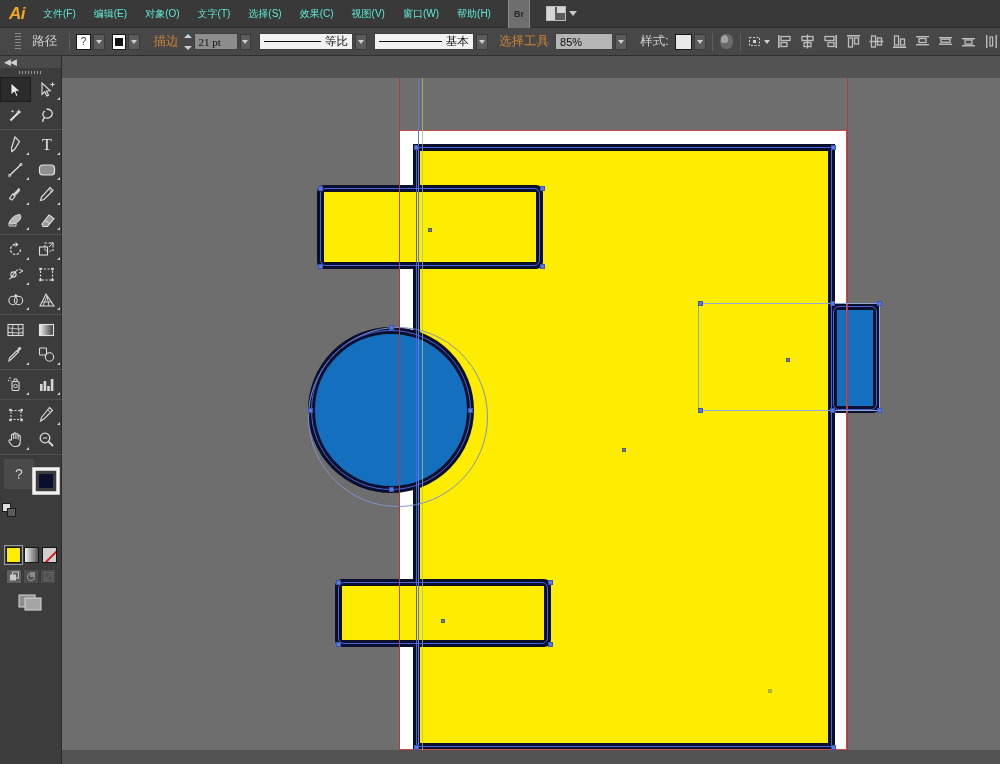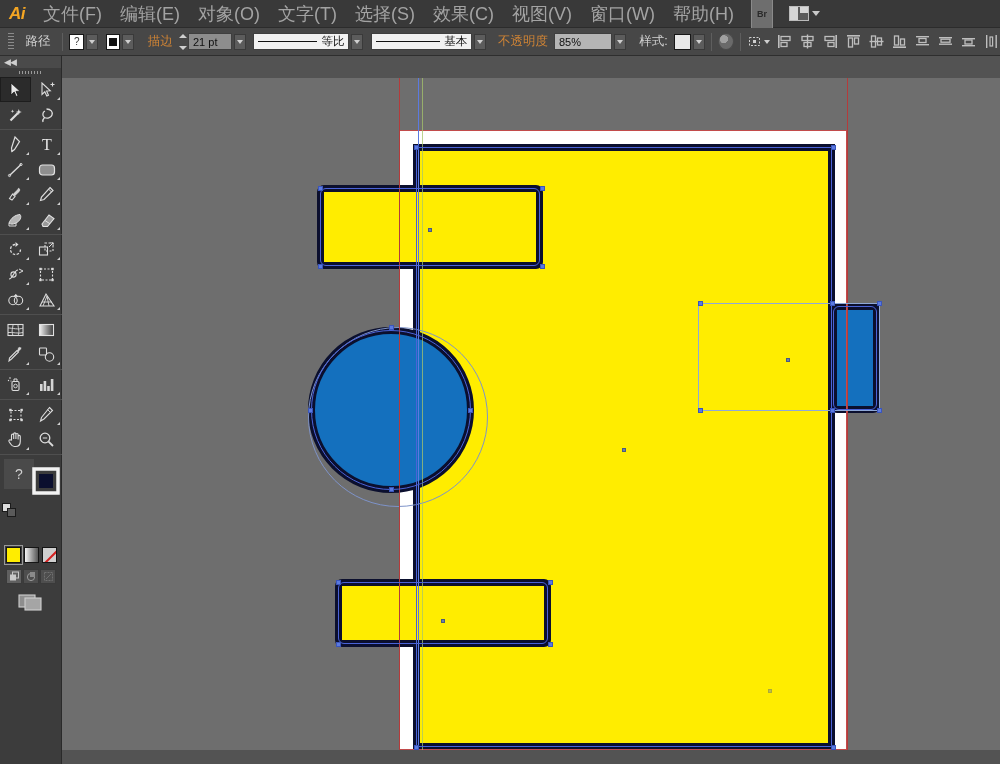--- a/index.html
+++ b/index.html
@@ -17,22 +17,22 @@
     position: absolute; left: 0; top: 0; width: 1000px; height: 28px;
     background: #393939; display: flex; align-items: center;
     border-bottom: 1px solid #2c2c2c;
   }
   .ai-logo {
     width: 34px; height: 28px; display: flex; align-items: center; justify-content: center;
     color: #f5a623; font-weight: bold; font-size: 17px; font-style: italic;
     letter-spacing: -0.5px;
   }
   .menu-item {
-    padding: 0 9px; height: 28px; line-height: 28px; font-size: 18px;
-    color: #a3a3a3; white-space: nowrap; cursor: default;
+    padding: 0 9px; height: 28px; line-height: 28px; font-size: 10px;
+    color: #5eead4; white-space: nowrap; cursor: default;
   }
   .br-btn {
     width: 22px; height: 32px; background: #6e6e6e; border: 1px solid #8a8a8a;
     border-radius: 2px; color: #2a2a2a; font-size: 9px; font-weight: bold;
     display: flex; align-items: center; justify-content: center; margin-left: 8px;
   }
   .arrange-btn {
     display: flex; align-items: center; gap: 3px; margin-left: 16px;
   }
   .arrange-ico {
@@ -47,21 +47,21 @@
   }
   .caret-dn {
     width: 0; height: 0; border-left: 4px solid transparent; border-right: 4px solid transparent;
     border-top: 5px solid #c9c9c9;
   }
 
   
   .controlbar {
     position: absolute; left: 0; top: 28px; width: 1000px; height: 28px;
     background: #474747; border-bottom: 1px solid #2e2e2e;
-    display: flex; align-items: center; padding-left: 8px;
+    display: flex; align-items: center; padding-left: 15px;
   }
   .grip {
     width: 7px; height: 18px; margin-right: 5px;
     background: repeating-linear-gradient(to bottom, #8b8b8b 0 1px, transparent 1px 3px);
   }
   .cb-label { font-size: 12.5px; color: #d2d2d2; padding: 0 6px; white-space: nowrap; }
   .cb-label.orange { color: #d08435; }
   .cb-sep { width: 1px; height: 18px; background: #5e5e5e; margin: 0 6px; }
 
   .swatch-box {
@@ -85,21 +85,21 @@
     margin-right: 1px;
   }
   .stepper i {
     width: 0; height: 0; border-left: 4px solid transparent; border-right: 4px solid transparent;
     display: block; margin: 0 auto;
   }
   .stepper i.up { border-bottom: 4px solid #cfcfcf; }
   .stepper i.dn { border-top: 4px solid #cfcfcf; }
   .num-field {
     height: 17px; background: #8d8d8d; border: 1px solid #3f3f3f; color: #101010;
-    font-size: 11px; font-family: Liberation Sans, sans-serif;
+    font-size: 11px; font-family: Liberation Serif, serif;
     display: flex; align-items: center; padding: 0 4px; min-width: 44px;
   }
   .combo {
     height: 17px; background: #f2f2f2; border: 1px solid #3f3f3f; color: #111;
     display: flex; align-items: center; justify-content: flex-end; padding: 0 4px;
     font-size: 11.5px; gap: 4px;
   }
   .combo .line-preview { flex: 1; height: 1px; background: #111; min-width: 46px; }
   .pct-field {
     height: 17px; background: #b5b5b5; border: 1px solid #3f3f3f; color: #111;
@@ -335,21 +335,21 @@
     <div style="width:8px"></div>
     <div class="combo" style="width:110px">
       <span class="line-preview"></span>
       <span>基本</span>
     </div>
     <div class="mini-caret">
         <i></i>
       </div>
 
     <div style="width:6px"></div>
-    <div class="cb-label orange">不透明度</div>
+    <div class="cb-label orange">选择工具</div>
     <div class="pct-field">85%</div>
     <div class="mini-caret">
         <i></i>
       </div>
 
     <div style="width:8px"></div>
     <div class="cb-label">样式:</div>
     <div class="style-swatch"></div>
     <div class="mini-caret">
         <i></i>

